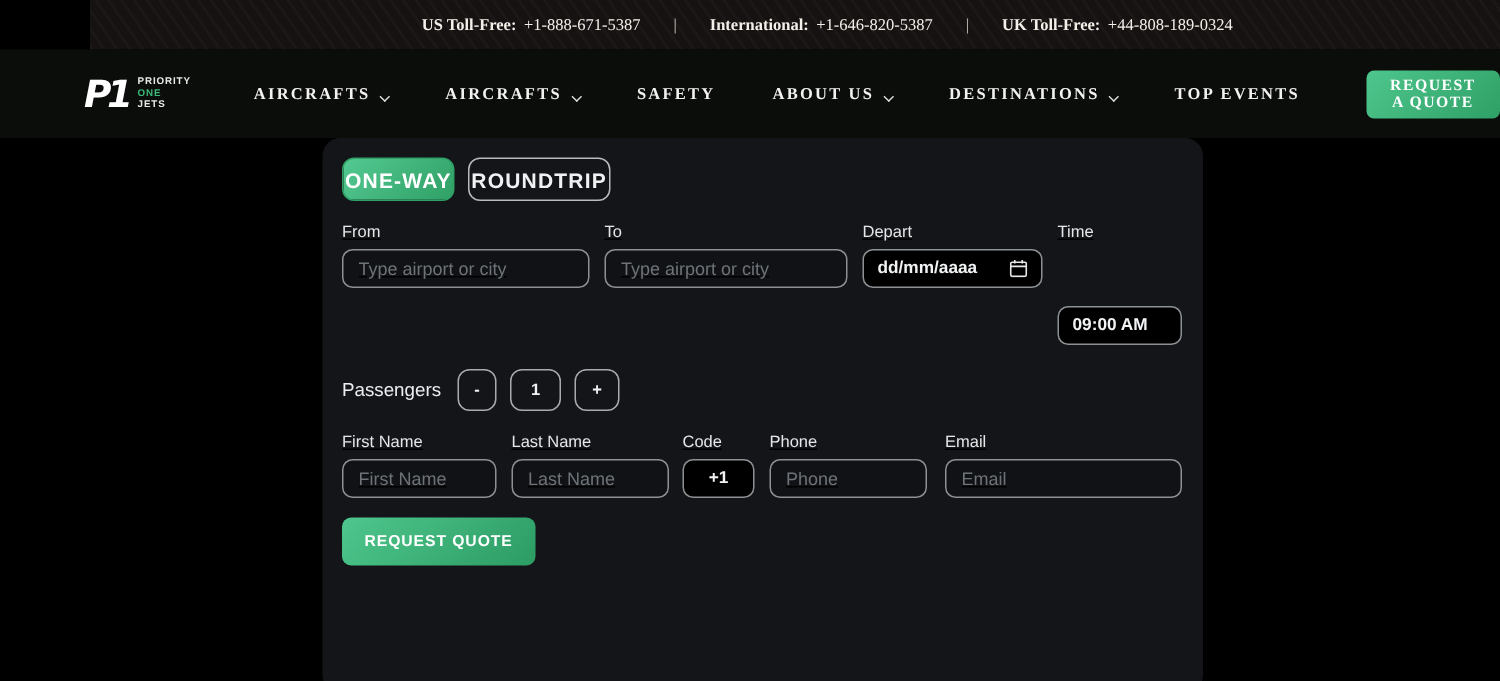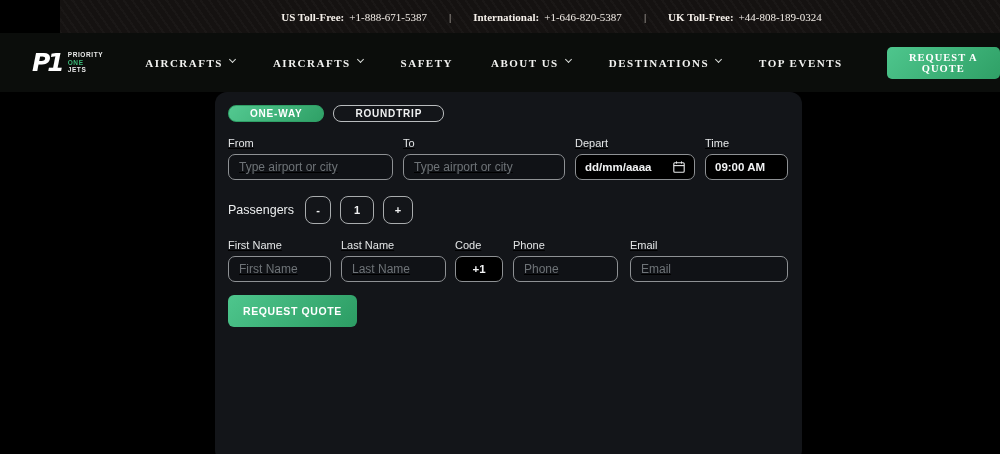--- a/index.html
+++ b/index.html
@@ -16,73 +16,73 @@
   .topbar, .topbar * { font-family:"Liberation Serif", serif; }
   .tb-group { color:#f4efe9; font-size:11px; white-space:nowrap; }
   .tb-group b { font-weight:700; margin-right:5px; }
   .tb-sep { color:#cfc9c2; font-size:11px; padding:0 8px; }
 
   
   .nav {
     position:absolute; left:0; top:33px; width:1000px; height:59px;
     background:#0b0d0b; display:flex; align-items:center;
   }
-  .logo { display:flex; align-items:center; margin-left:32px; cursor:pointer; }
+  .logo { display:flex; align-items:center; margin-left:56px; cursor:pointer; }
   .logo-mark {
     font-family:"DejaVu Sans", sans-serif; font-style:italic; font-weight:800;
     font-size:25px; color:#ffffff; letter-spacing:-3px; line-height:1; padding-right:6px;
   }
   .logo-text { display:flex; flex-direction:column; line-height:1.15; }
   .logo-text span { font-size:6.5px; font-weight:700; letter-spacing:0.6px; color:#e9e9e9; }
   .logo-text .green { color:#3cb878; }
   .menu { display:flex; align-items:center; margin-left:42px; gap:38px; }
   .menu-item {
     font-family:"Liberation Serif", serif; font-weight:700; font-size:11px;
     letter-spacing:1.5px; color:#f2f2f0; cursor:pointer; white-space:nowrap;
-    display:flex; align-items:flex-start;
+    display:flex; align-items:flex-end;
   }
   .chev {
     display:inline-block; width:5px; height:5px;
     border-right:1.5px solid #d8dbd8; border-bottom:1.5px solid #d8dbd8;
     transform:rotate(45deg); margin-left:7px; margin-bottom:2px;
   }
   .nav-cta {
     margin-left:44px; height:32px; padding:0 15px; border:none; border-radius:5px;
     background:linear-gradient(135deg,#4ec68d 0%,#2fa066 100%);
     color:#ffffff; font-family:"Liberation Serif", serif; font-weight:700;
     font-size:10.5px; letter-spacing:1px; cursor:pointer;
   }
 
   
   .panel {
     position:absolute; left:215px; top:92px; width:587px; height:370px;
     background:#131519; border-radius:12px; padding:13px;
   }
   .tabs { display:flex; gap:9px; }
   .tab {
-    height:17px; padding:0 21px; border-radius:8px; cursor:pointer;
+    height:29px; padding:0 1px; border-radius:8px; cursor:pointer;
     background:transparent; border:1px solid #b9bcbe;
     color:#f0f1f2; font-family:"Liberation Sans", sans-serif;
-    font-size:10px; font-weight:700; letter-spacing:0.8px;
+    font-size:14px; font-weight:700; letter-spacing:0.8px;
     display:flex; align-items:center;
   }
   .tab.active {
     background:linear-gradient(135deg,#53c991 0%,#2fa066 100%);
     border:1px solid #2fa066; color:#ffffff;
   }
   .row { display:flex; }
   .row1 { margin-top:15px; gap:10px; }
   .fgroup { display:flex; flex-direction:column;text-decoration:underline; }
   .flabel { font-size:11px; color:#e4e6e7; margin-bottom:5px; }
   .finput {
     height:26px; background:#101216; border:1px solid #8e9194; border-radius:7px;
     color:#f0f1f2; font-size:12px; padding:0 10px; outline:none; width:100%;
   }
   .finput::placeholder { color:#6e7377; opacity:1; }
-  .w-from { width:165px; } .w-to { width:162px; } .w-depart { width:120px; } .w-time { width:83px; }
+  .w-from { width:165px; } .w-to { width:162px; } .w-depart { width:120px; } .w-time { width:83px;gap:38px; }
   .w-fn { width:103px; } .w-ln { width:105px; } .w-code { width:48px; }
   .w-phone { width:105px; } .w-email { width:158px; }
   .faux {
     display:flex; align-items:center; height:26px; background:#000000;
     border:1px solid #8e9194; border-radius:7px; padding:0 9px; cursor:pointer;
   }
   .faux .val { color:#f2f3f4; font-size:11.5px; font-weight:700; }
   .faux.center { justify-content:center; }
   .depart-box { justify-content:space-between; }
   .cal-icon { width:12px; height:12px; display:block; }

